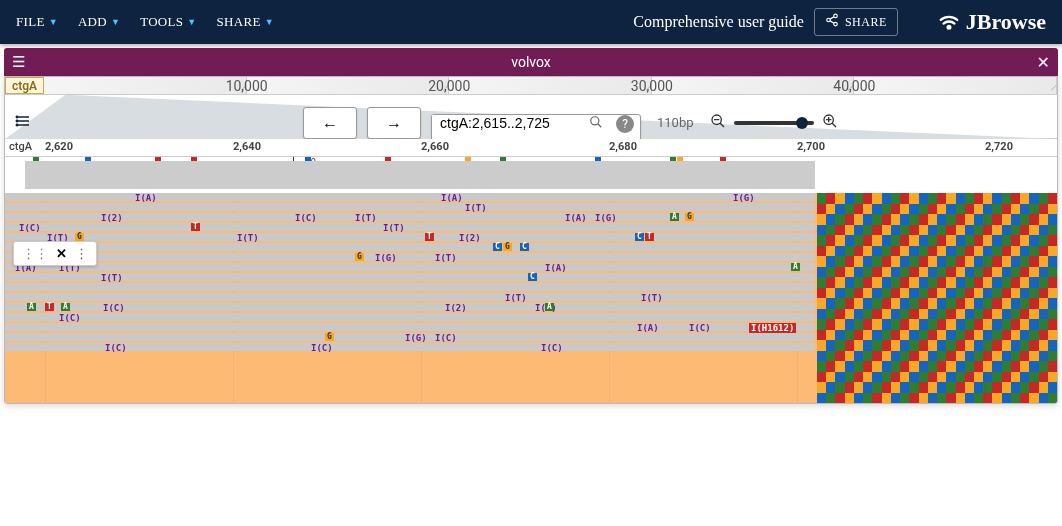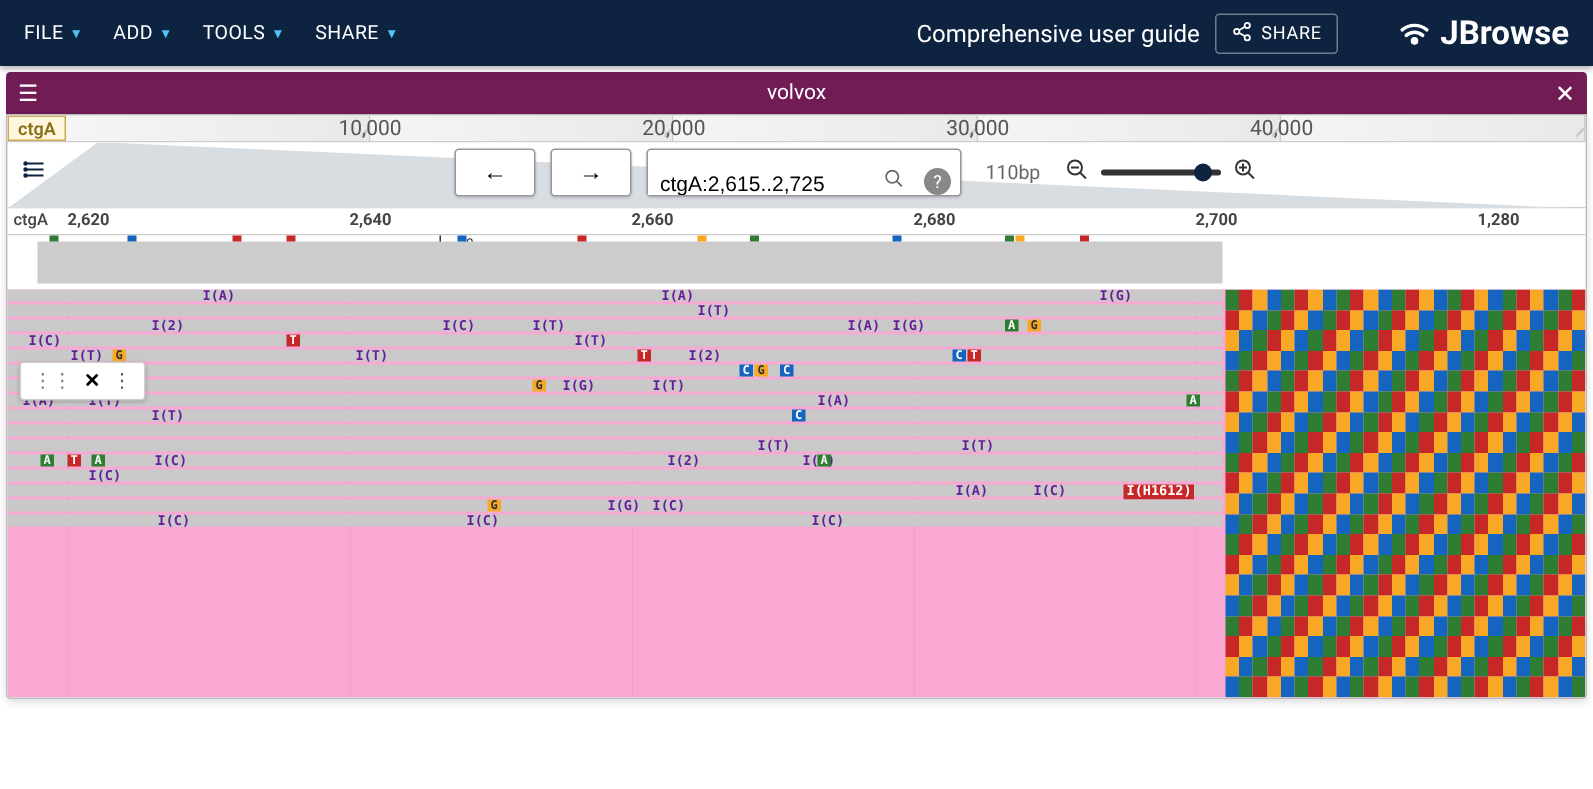--- a/index.html
+++ b/index.html
@@ -1,17 +1,17 @@
 <!DOCTYPE html>
 <html><head>
 <meta charset="utf-8">
 <style>
   * { box-sizing: border-box; margin: 0; padding: 0; }
   body { font-family: -apple-system, BlinkMacSystemFont, "Segoe UI", Roboto, Arial, sans-serif; font-size: 13px; width:1062px; height:526px; overflow:hidden; background:#fff; }
-  .topbar { background:#0d2340; color:#fff; height:44px; display:flex; align-items:center; padding:16px 16px; box-shadow:0 2px 4px rgba(0,0,0,0.3); position:relative; z-index:10;}
+  .topbar { background:#0d2340; color:#fff; height:44px; display:flex; align-items:center; padding:16px 16px; box-shadow:0 2px 4px rgba(0,0,0,0.3); position:relative; z-index:10;font-family:Liberation Serif, serif;}
   .topbar .menu { display:flex; gap:20px; flex:1; }
   .topbar .menu-item { display:flex; align-items:center; gap:4px; cursor:pointer; font-size:13px; letter-spacing:0.3px;}
   .topbar .menu-item .caret { font-size:9px; color:#4fc3f7;}
   .center-guide { display:flex; align-items:center; gap:10px; font-size:16px; font-weight:400;}
   .share-btn { display:flex; align-items:center; gap:6px; border:1px solid rgba(255,255,255,0.4); padding:4px 10px; border-radius:3px; font-size:12px; letter-spacing:0.5px; cursor:pointer;}
   .brand { display:flex; align-items:center; gap:6px; font-size:22px; font-weight:700; margin-left:auto; padding-left:40px;}
   .session-hdr { background:#721c56; color:#fff; height:28px; display:flex; align-items:center; justify-content:space-between; padding:0 8px; margin:4px 4px 0 4px; border-radius:3px 3px 0 0;}
   .session-hdr .ham { cursor:pointer; font-size:15px;}
   .session-hdr .close { cursor:pointer; font-size:16px;}
   .session-hdr .title { font-size:14px;}
@@ -22,21 +22,21 @@
   .chrom-blocks { flex:1; position:relative; display:flex; }
   .chrom-block { flex:1; border-right:1px solid #ccc; background:linear-gradient(90deg,#f5f5f5,#e9e9e9); position:relative;}
   .chrom-block::after { content:""; position:absolute; right:-5px; top:0; bottom:0; width:10px; background:linear-gradient(135deg, transparent 45%, #ccc 45%, #ccc 55%, transparent 55%); }
   .chrom-tick { position:absolute; font-size:14px; color:#555; top:1px; transform:translateX(-50%);}
   
   .wedge-row { height:44px; position:relative; background:#fff; border-bottom:1px solid #ccc;}
   .wedge { position:absolute; top:0; bottom:0; left:0; right:0; }
   .toolbar { position:absolute; top:4px; left:0; right:0; display:flex; align-items:center; gap:10px; padding:0 8px;}
   .track-menu-icon { width:20px; text-align:center; color:#0d2340; cursor:pointer; font-size:15px;}
   .nav-btn { width:54px; height:32px; border:1px solid #999; border-radius:3px; background:#fff; display:flex; align-items:center; justify-content:center; cursor:pointer; box-shadow:0 1px 2px rgba(0,0,0,0.15); font-size:16px;}
-  .loc-box { display:flex; align-items:flex-end; border:1px solid #999; border-radius:3px; height:32px; background:#fff; box-shadow:0 1px 2px rgba(0,0,0,0.15);}
+  .loc-box { display:flex; align-items:flex-start; border:1px solid #999; border-radius:3px; height:32px; background:#fff; box-shadow:0 1px 2px rgba(0,0,0,0.15);margin-top:15px;}
   .loc-box input { border:none; outline:none; padding:0 8px; width:150px; font-size:14px;}
   .loc-box .srch, .loc-box .help { width:28px; text-align:center; color:#666; cursor:pointer;}
   .loc-box .help { background:#888; color:#fff; border-radius:50%; width:18px; height:18px; line-height:18px; font-size:12px; margin:0 6px;}
   .bp-label { color:#666; font-size:13px; margin-left:6px;}
   .zoom-ctrl { display:flex; align-items:center; gap:8px; margin-left:6px;}
   .zoom-btn { color:#333; cursor:pointer; font-size:15px;}
   .slider { width:80px; height:4px; background:#333; position:relative; border-radius:2px;}
   .slider .dot{ position:absolute; width:12px; height:12px; background:#0d2340; border-radius:50%; top:-4px; right:6px;}
   
   .fine-ruler { height:18px; position:relative; border-bottom:1px solid #ccc; background:#fff;}
@@ -46,21 +46,21 @@
   .track-chip { position:absolute; top:164px; left:8px; background:#fff; border:1px solid #ccc; border-radius:3px; padding:4px 8px; display:flex; align-items:center; gap:8px; z-index:5; box-shadow:0 1px 3px rgba(0,0,0,0.2); font-size:13px;}
   .track-chip .drag { color:#777; cursor:grab;}
   .track-chip .x { cursor:pointer; font-weight:700;}
   .track-chip .more { cursor:pointer; color:#555;}
   
   .coverage { height:36px; position:relative; background:#fff;}
   .cov-scale { position:absolute; left:288px; top:0; font-size:9px; color:#333;}
   .cov-bar { position:absolute; top:4px; height:28px; background:#ccc; }
   .cov-mark { position:absolute; top:0; width:6px; height:4px;}
   
-  .reads { position:relative; height:272px; background:#f9a8d4; overflow:hidden;}
+  .reads { position:relative; height:210px; background:#fdba74; overflow:hidden;}
   .read { position:absolute; height:8px; background:#c9c9c9;}
   .ins { position:absolute; font:700 9px monospace; color:#6a1b9a;}
   .snp { position:absolute; width:9px; height:8px; color:#fff; font:700 8px monospace; text-align:center; line-height:8px;}
   .snpA{background:#2e7d32;} .snpC{background:#1565c0;} .snpG{background:#f9a825; color:#333;} .snpT{background:#c62828;}
   .big-ins { position:absolute; font:700 9px monospace; background:#c62828; color:#fff; padding:0 2px;}
   .dense { position:absolute; right:0; top:0; bottom:0; width:240px; display:flex; flex-direction:column;}
   .dense-row { flex:1; display:flex;}
   .dense-row span{ flex:1; }
   .grid-v { position:absolute; top:0; bottom:0; width:1px; background:rgba(0,0,0,0.04);}
 </style>
@@ -189,21 +189,21 @@
   </div>
 
   <div class="fine-ruler">
     <span class="lab ctg">ctgA</span>
     <div id="fine-ticks">
         <span class="lab" style="left: 40px;">2,620</span>
         <span class="lab" style="left: 228px;">2,640</span>
         <span class="lab" style="left: 416px;">2,660</span>
         <span class="lab" style="left: 604px;">2,680</span>
         <span class="lab" style="left: 792px;">2,700</span>
-        <span class="lab" style="left: 980px;">1,280</span>
+        <span class="lab" style="left: 980px;">2,720</span>
       </div>
   </div>
 
   <div class="coverage">
     <div class="cov-scale">
       <div style="border-left:1px solid #333;padding-left:3px;height:14px;">┌ <span>20</span></div>
       <div style="border-left:1px solid #333;padding-left:3px;height:14px;">└ <span>0</span></div>
     </div>
     <div id="cov-area">
         <div class="cov-bar" style="left: 20px; width: 790px;"></div>

